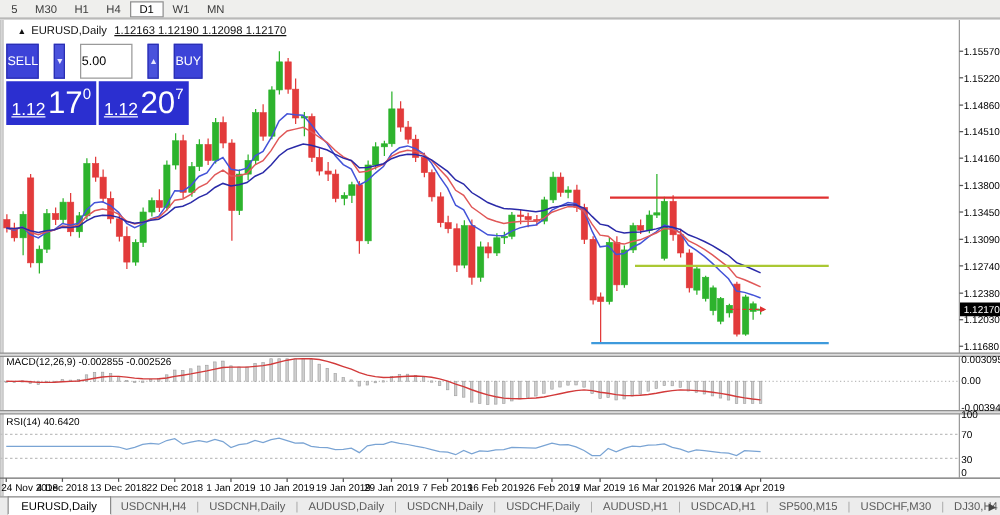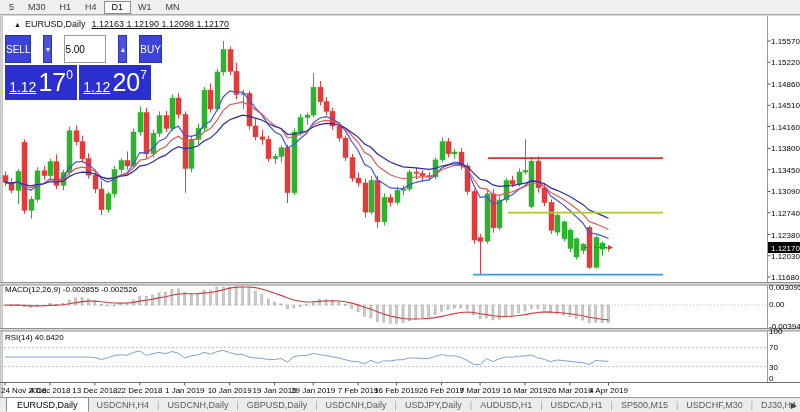--- a/index.html
+++ b/index.html
@@ -481,25 +481,25 @@
       </div>
     </div>
   </div>
 
   <div class="tabs-bar">
       <div class="tab active">EURUSD,Daily</div>
       <div class="tab">USDCNH,H4</div>
       <span class="tab-sep">|</span>
       <div class="tab">USDCNH,Daily</div>
       <span class="tab-sep">|</span>
-      <div class="tab">GBPUSD,Daily</div>
+      <div class="tab">AUDUSD,Daily</div>
       <span class="tab-sep">|</span>
       <div class="tab">USDCNH,Daily</div>
       <span class="tab-sep">|</span>
-      <div class="tab">USDJPY,Daily</div>
+      <div class="tab">USDCHF,Daily</div>
       <span class="tab-sep">|</span>
       <div class="tab">AUDUSD,H1</div>
       <span class="tab-sep">|</span>
       <div class="tab">USDCAD,H1</div>
       <span class="tab-sep">|</span>
       <div class="tab">SP500,M15</div>
       <span class="tab-sep">|</span>
       <div class="tab">USDCHF,M30</div>
       <span class="tab-sep">|</span>
       <div class="tab">DJ30,H4</div>

